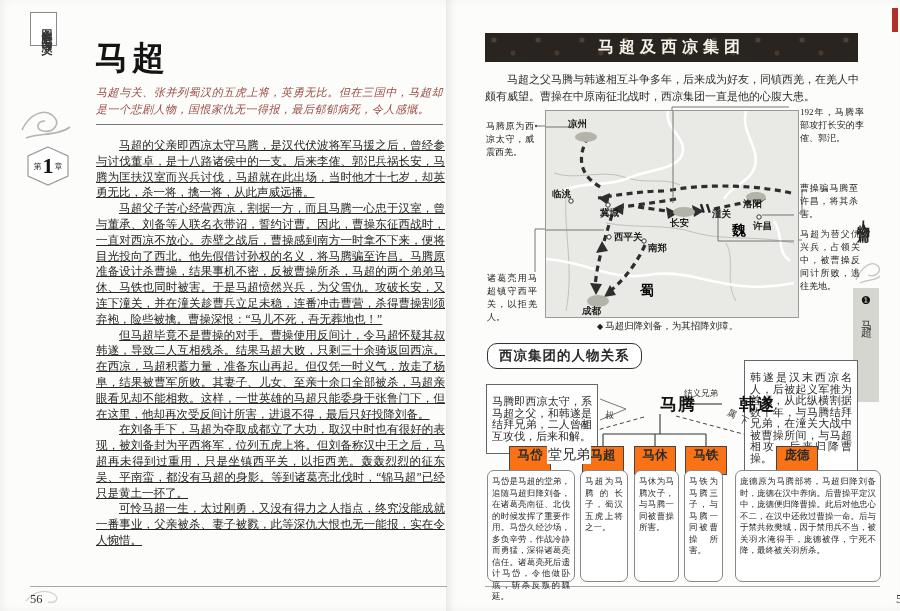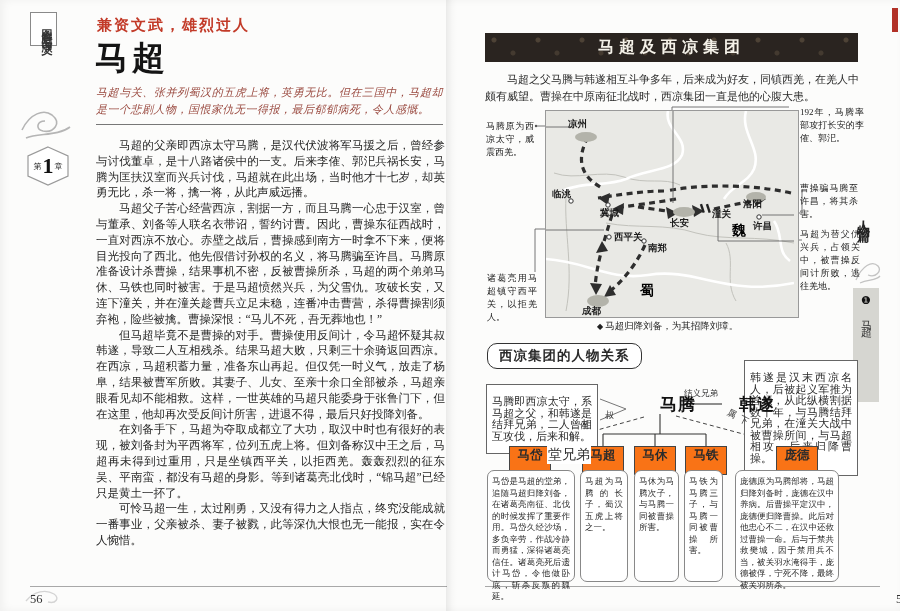--- a/index.html
+++ b/index.html
@@ -21,21 +21,21 @@
                         align-items:center; justify-content:center; gap:1px; }
   .chapter-badge .small { font-size:8px; color:#222; }
   .chapter-badge .big { font-size:22px; font-weight:bold; color:#111; line-height:1; }
   .subtitle { left:97px; top:16px; font-size:15px; font-weight:bold; letter-spacing:2px; color:#c23a28; }
   .title { left:95px; top:36px; font-size:33px; font-weight:bold; letter-spacing:4px; color:#141414; }
   .intro { left:96px; top:84px; width:347px; font-size:11px; line-height:17px; color:#9a4a40;
            font-style:italic; text-align:justify; letter-spacing:.5px; }
   .intro-rule { left:96px; top:124px; width:347px; border-top:1px solid #777; }
   .bodytext { left:96px; top:138px; width:349px; font-size:11.5px; line-height:15.8px;
               text-align:justify; color:#262626; }
-  .bodytext p { text-indent:2em; }
+  .bodytext p { text-indent:2em;text-decoration:underline; }
   .footrule-l { left:30px; top:586px; width:417px; border-top:1px solid #a8a8a8; }
   .footrule-r { left:485px; top:586px; width:395px; border-top:1px solid #a8a8a8; }
   .pagenum { top:592px; font-size:12.5px; color:#333;text-align:center; }
   .pg-l { left:30px; } .pg-r { left:896px; }
   .gutter { left:446px; top:0; width:14px; height:611px;
             background:linear-gradient(90deg, rgba(0,0,0,.07), rgba(0,0,0,.015) 45%, rgba(0,0,0,0) 80%); }
 
   
   .banner { left:485px; top:33px; width:373px; height:29px; background-color:#2a2420;
             background-image:radial-gradient(circle at 9px 7px, rgba(170,145,110,.28) 2px, transparent 3px),
@@ -72,21 +72,21 @@
   .rel-shuxia { left:726px; top:412px; transform:rotate(27deg); letter-spacing:5px; }
   .rel-cousin { left:547px; top:446px; font-size:14px; background:#fff; padding:0 1px; }
 
   .namebox { width:42px; height:29px; border:1.2px solid #444; background:#f97316; text-align:center;
              font-size:12.5px; font-weight:bold; line-height:17px; z-index:2; }
   .nb1 { left:509px; top:446px; } .nb2 { left:582px; top:446px; } .nb3 { left:634px; top:446px; }
   .nb4 { left:685px; top:446px; } .nb5 { left:776px; top:446px; }
   .descbox { top:470px; height:112px; border:1px solid #888; border-radius:7px; background:#fff;
              font-size:8.5px; line-height:11.5px; padding:5px 4px; text-align:justify; z-index:2; }
   .db1 { left:487px; width:88px; } .db2 { left:580px; width:48px; } .db3 { left:634px; width:45px; }
-  .db4 { left:684px; width:39px; } .db5 { left:735px; width:104px; }
+  .db4 { left:684px; width:39px; } .db5 { left:735px; width:146px; }
 
   .edge-section { left:854px; top:210px; writing-mode:vertical-rl; text-orientation:upright;
                   font-size:13px; font-weight:bold; letter-spacing:5px; color:#222; }
   .edge-dragon { left:852px; top:252px; opacity:.8; }
   .edge-tab { left:853px; top:288px; width:26px; height:114px; background:#d6d6d1; text-align:center; }
   .edge-num { display:block; font-size:11px; margin-top:6px; color:#111; }
   .edge-name { display:inline-block; writing-mode:vertical-rl; text-orientation:upright;
                font-size:11px; letter-spacing:6px; margin-top:5px; color:#333; }
   .redbar { left:892px; top:8px; width:6px; height:24px; background:#b23127; }
   .overlay { left:0; top:0; z-index:0; pointer-events:none; }
@@ -132,21 +132,20 @@
     <svg width="44" height="40">
         <polygon points="22,1 42,10 42,30 22,39 2,30 2,10" fill="#fff" stroke="#9a9a9a" stroke-width="1.2"></polygon>
       </svg>
     <div class="txt">
       <span class="small">第</span>
       <span class="big">1</span>
       <span class="small">章</span>
     </div>
   </div>
 
-  <div class="abs subtitle">兼资文武，雄烈过人</div>
   <h1 class="abs title">马超</h1>
   <div class="abs intro">马超与关、张并列蜀汉的五虎上将，英勇无比。但在三国中，马超却是一个悲剧人物，国恨家仇无一得报，最后郁郁病死，令人感慨。</div>
   <div class="abs intro-rule"></div>
 
   <div class="abs bodytext">
     <p>马超的父亲即西凉太守马腾，是汉代伏波将军马援之后，曾经参与讨伐董卓，是十八路诸侯中的一支。后来李傕、郭汜兵祸长安，马腾为匡扶汉室而兴兵讨伐，马超就在此出场，当时他才十七岁，却英勇无比，杀一将，擒一将，从此声威远播。</p>
     <p>马超父子苦心经营西凉，割据一方，而且马腾一心忠于汉室，曾与董承、刘备等人联名衣带诏，誓约讨曹。因此，曹操东征西战时，一直对西凉不放心。赤壁之战后，曹操感到南方一时拿不下来，便将目光投向了西北。他先假借讨孙权的名义，将马腾骗至许昌。马腾原准备设计杀曹操，结果事机不密，反被曹操所杀，马超的两个弟弟马休、马铁也同时被害。于是马超愤然兴兵，为父雪仇。攻破长安，又连下潼关，并在潼关趁曹兵立足未稳，连番冲击曹营，杀得曹操割须弃袍，险些被擒。曹操深恨：“马儿不死，吾无葬地也！”</p>
     <p>但马超毕竟不是曹操的对手。曹操使用反间计，令马超怀疑其叔韩遂，导致二人互相残杀。结果马超大败，只剩三十余骑返回西凉。在西凉，马超积蓄力量，准备东山再起。但仅凭一时义气，放走了杨阜，结果被曹军所败。其妻子、儿女、至亲十余口全部被杀，马超亲眼看见却不能相救。这样，一世英雄的马超只能委身于张鲁门下，但在这里，他却再次受反间计所害，进退不得，最后只好投降刘备。</p>
     <p>在刘备手下，马超为夺取成都立了大功，取汉中时也有很好的表现，被刘备封为平西将军，位列五虎上将。但刘备称汉中王之后，马超再未得到过重用，只是坐镇西平关，以拒西羌。轰轰烈烈的征东吴、平南蛮，都没有马超的身影。等到诸葛亮北伐时，“锦马超”已经只是黄土一抔了。</p>
     <p>可怜马超一生，太过刚勇，又没有得力之人指点，终究没能成就一番事业，父亲被杀、妻子被戮，此等深仇大恨也无一能报，实在令人惋惜。</p>

